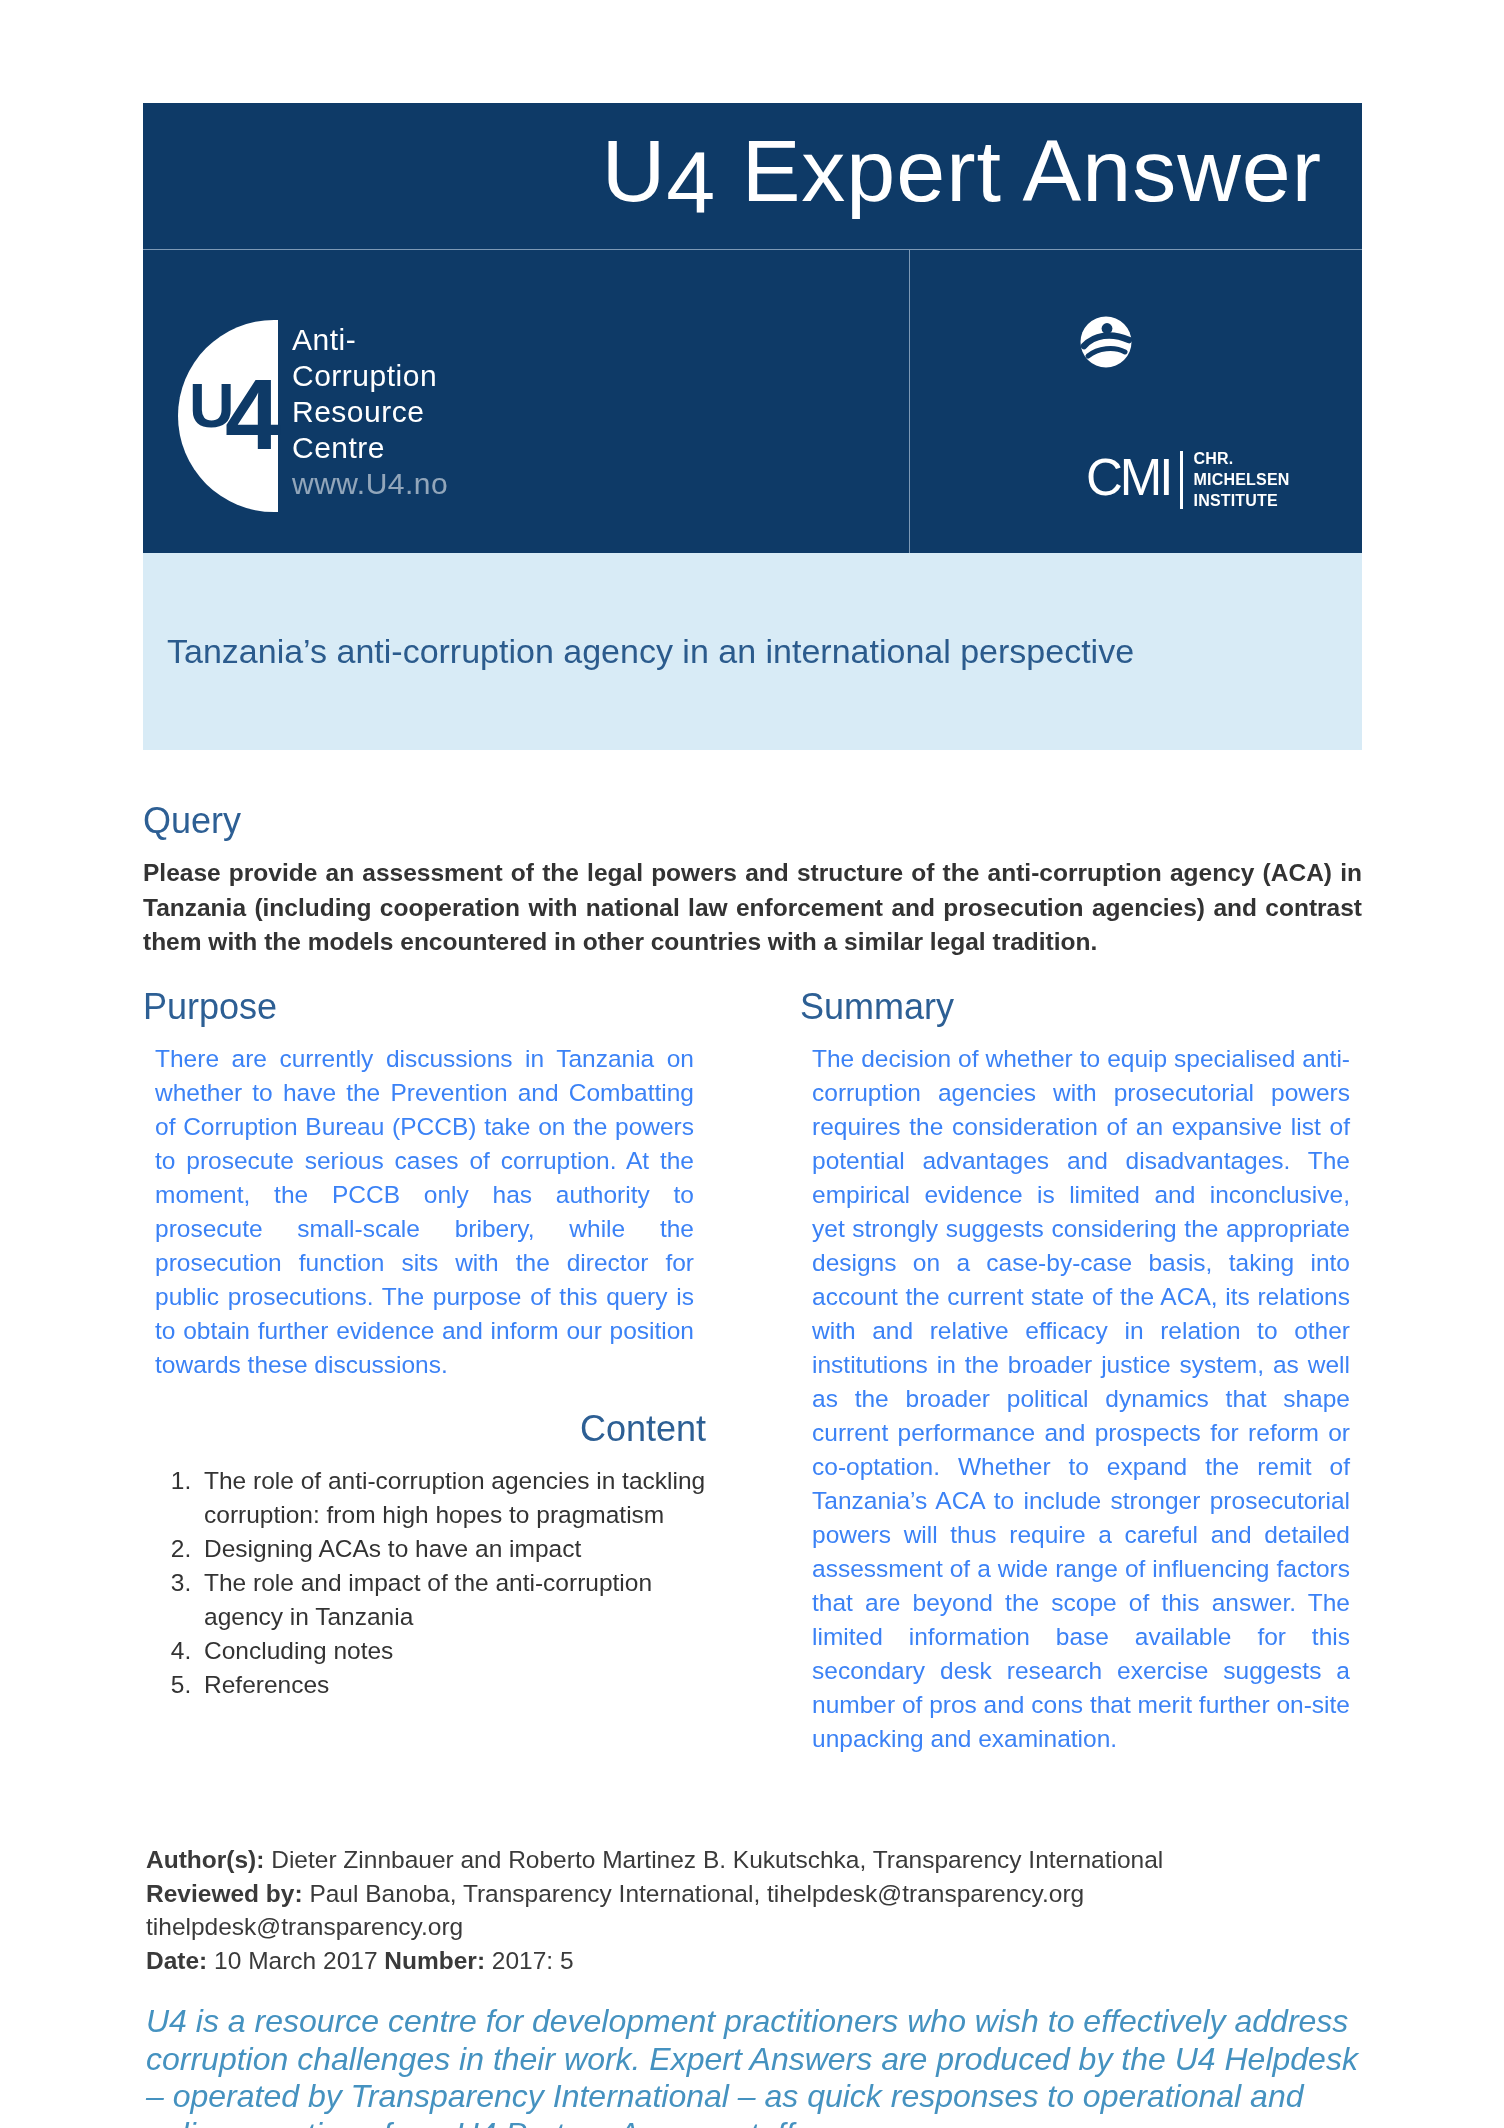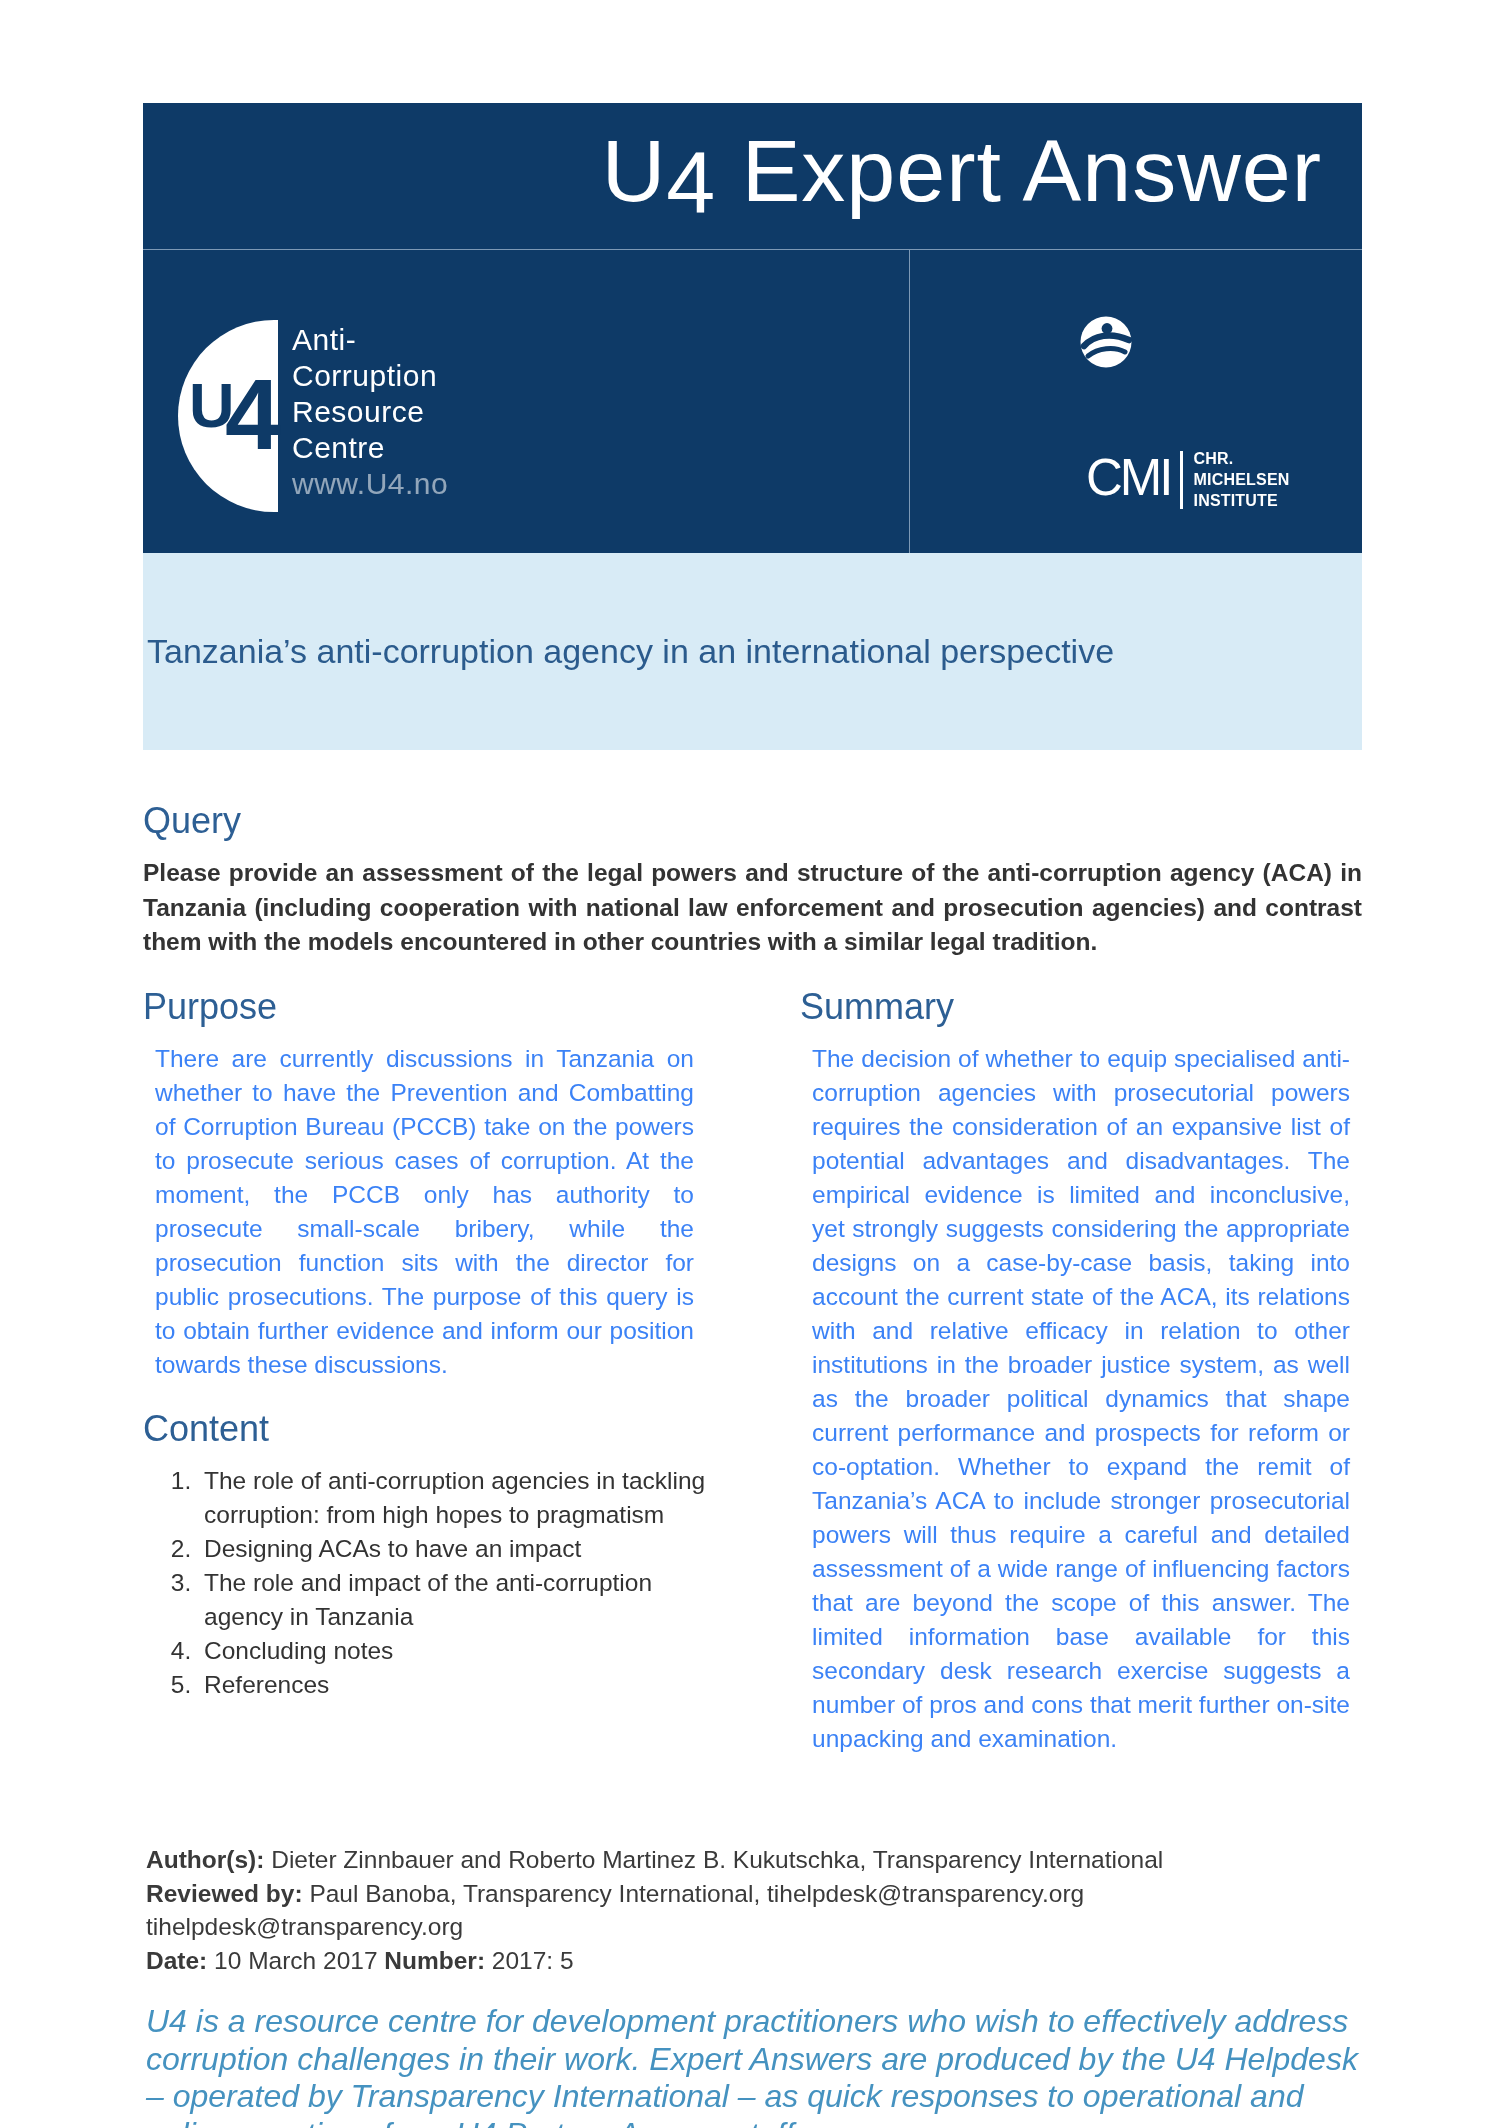--- a/index.html
+++ b/index.html
@@ -30,32 +30,32 @@
   .ti-name{color:#ffffff;font-size:27px;line-height:28px;font-weight:700;letter-spacing:0.5px;}
   .ti-tag{color:#ffffff;font-size:13.5px;font-weight:400;letter-spacing:0.3px;margin-top:4px;}
 
   .cmi{position:absolute;left:176px;top:194px;display:flex;align-items:center;color:#ffffff;}
   .cmi-acr{font-size:51px;font-weight:400;letter-spacing:-3px;line-height:64px;}
   .cmi-sep{width:3px;height:58px;background:#ffffff;margin:4px 10px 0 10px;}
   .cmi-lines{font-size:16px;font-weight:700;line-height:21px;letter-spacing:0.2px;margin-top:4px;}
 
   
   .title-band{position:absolute;left:143px;top:553px;width:1219px;height:197px;background:#d8ebf6;
-    display:flex;align-items:center;padding-left:4px;box-sizing:border-box;}
+    display:flex;align-items:center;padding-left:24px;box-sizing:border-box;}
   .doc-title{color:#2b5b8d;font-size:34px;font-weight:400;}
 
   
   .content{position:absolute;left:143px;top:800px;width:1219px;}
   .sec-h{font-size:36px;line-height:42px;color:#2d5f94;font-weight:400;margin:0 0 14px 0;}
   .query-p{font-size:24.5px;line-height:34.5px;font-weight:700;color:#333333;text-align:justify;margin:0 0 26px 0;}
   .cols{display:flex;gap:94px;}
   .col-left{width:563px;}
   .col-right{width:562px;}
   .body-p{font-size:24.5px;line-height:34px;color:#3b82f6;text-align:justify;margin:12px;}
-  .content-h{margin-top:26px;}
+  .content-h{margin-top:26px;text-align:right;}
   ol.toc{margin:0;padding-left:55px;font-size:24.5px;line-height:34px;color:#333333;}
   ol.toc li{margin:0;padding-left:6px;}
 
   
   .meta{position:absolute;left:146px;top:1843px;width:1160px;font-size:24.5px;line-height:33.5px;color:#3a3a3a;}
   .meta .b{font-weight:700;}
   .footnote{position:absolute;left:146px;top:2003px;width:1219px;font-size:32px;line-height:37.5px;
     font-style:italic;color:#4592c0;}
 </style>
 </head>

